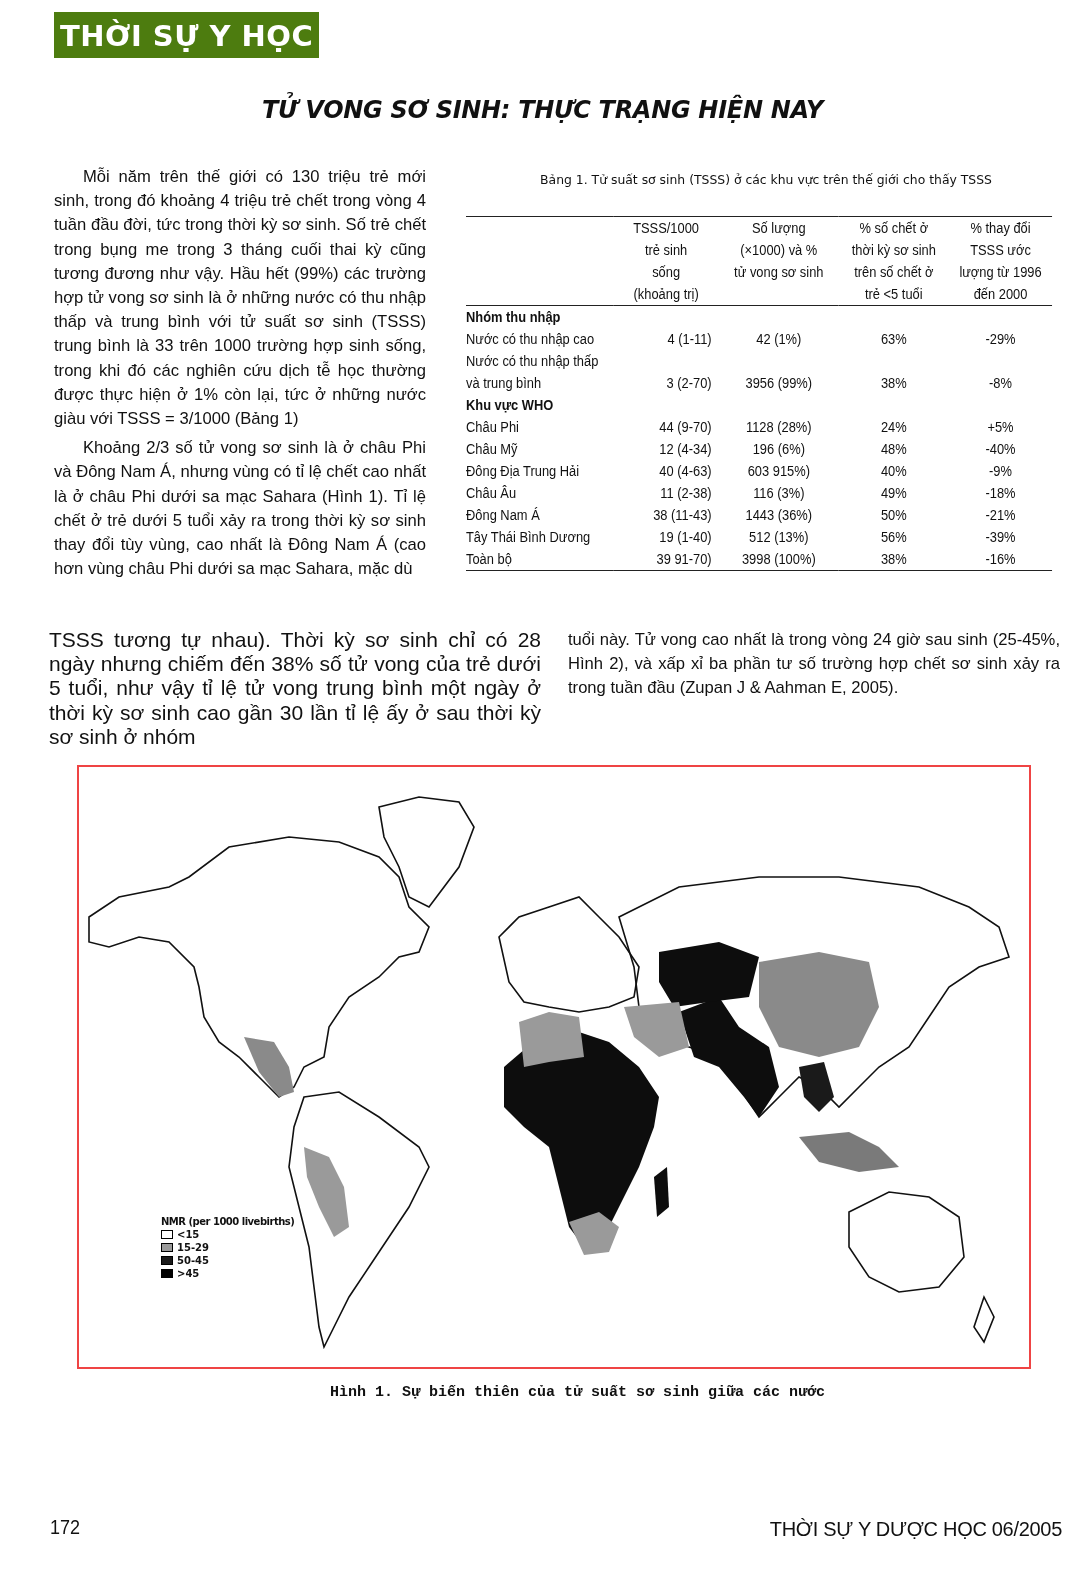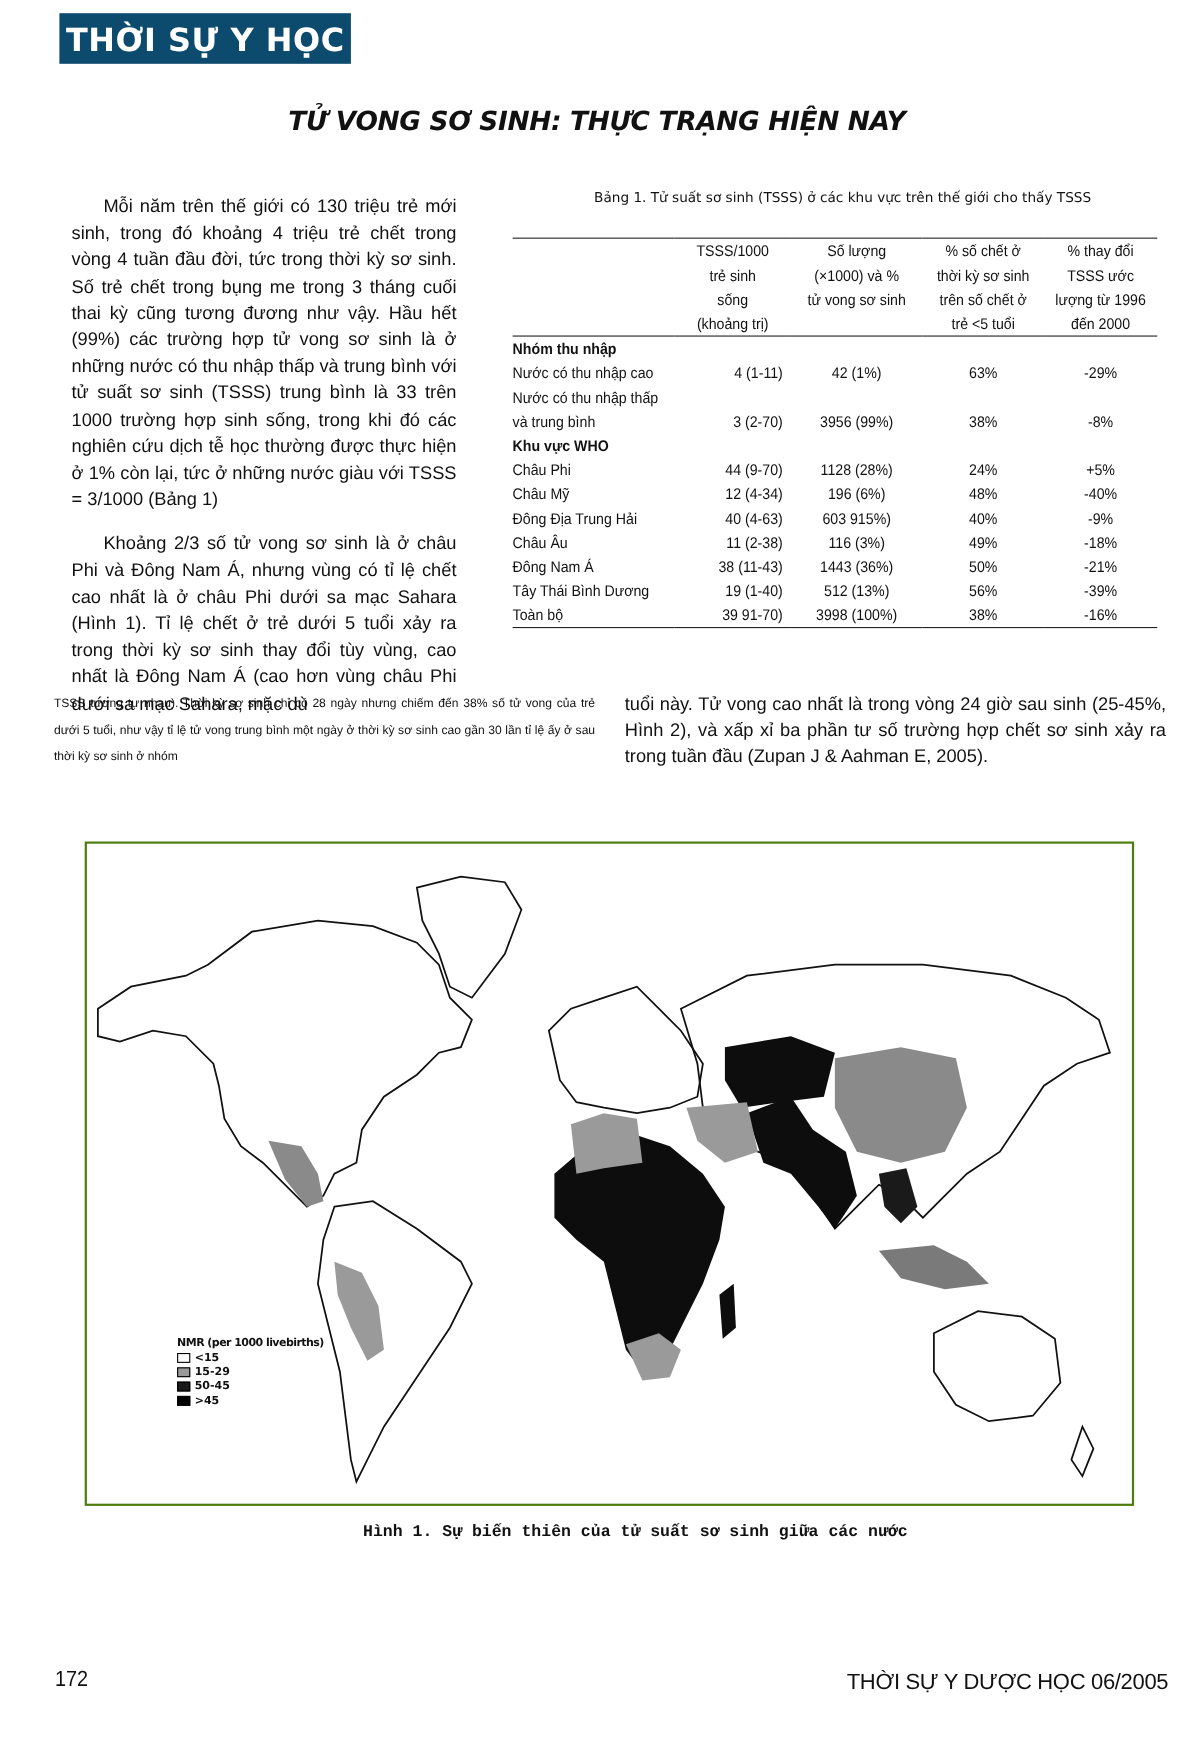--- a/index.html
+++ b/index.html
@@ -1,35 +1,35 @@
 <!DOCTYPE html>
 <html><head>
 <meta charset="utf-8">
 <style>
   html,body{margin:0;padding:0;background:#fff;}
   body{width:1090px;height:1593px;position:relative;overflow:hidden;font-family:"Liberation Sans",sans-serif;color:#111;}
-  .section-tag{position:absolute;left:54px;top:12px;height:46px;padding:0 6px;background:#0c4a6e;color:#fff;font-family:"DejaVu Sans",sans-serif;font-weight:bold;font-size:29px;line-height:48px;letter-spacing:0.5px;}
+  .section-tag{position:absolute;left:54px;top:12px;height:46px;padding:0 6px;background:#4d7c0f;color:#fff;font-family:"DejaVu Sans",sans-serif;font-weight:bold;font-size:29px;line-height:48px;letter-spacing:0.5px;}
   .title{position:absolute;left:262px;top:96px;width:600px;font-family:"DejaVu Sans",sans-serif;font-weight:bold;font-size:24px;letter-spacing:-0.3px;white-space:nowrap;}
   .col-left{position:absolute;left:49px;top:160px;width:382px;font-size:16.6px;line-height:24.2px;text-align:justify;}
-  .col-left p{margin:16px;}
+  .col-left p{margin:5px;}
   .indent{text-indent:29px;}
-  .wide-left{position:absolute;left:49px;top:628px;width:492px;font-size:11px;line-height:24.2px;text-align:justify;}
+  .wide-left{position:absolute;left:49px;top:628px;width:492px;font-size:21px;line-height:24.2px;text-align:justify;}
   .wide-right{position:absolute;left:568px;top:628px;width:492px;font-size:16.6px;line-height:24.2px;text-align:justify;}
   .wide-left p,.wide-right p{margin:0;}
   .table-caption{position:absolute;left:466px;top:169px;width:600px;text-align:center;font-family:"DejaVu Sans",sans-serif;font-size:12.4px;line-height:22px;}
   .table-wrap{position:absolute;left:466px;top:216px;width:586px;}
   table{border-collapse:collapse;width:586px;font-family:"Liberation Sans",sans-serif;font-size:14px;transform:scaleX(0.92);transform-origin:left top;width:637px;}
   thead th{font-weight:normal;vertical-align:top;line-height:22px;padding:0;text-align:center;}
   thead tr{border-top:1.5px solid #222;border-bottom:1.5px solid #222;}
   tbody td{padding:0;line-height:22px;height:22px;white-space:nowrap;}
   tbody td.num{text-align:center;}
   tbody td.num1{text-align:right;padding-right:8px;}
   tbody tr.group td{font-weight:bold;}
   tbody tr:last-child{border-bottom:1.5px solid #222;}
-  .figure{position:absolute;left:77px;top:765px;width:950px;height:600px;border:2px solid #4d7c0f;background:#fff;}
+  .figure{position:absolute;left:77px;top:765px;width:950px;height:600px;border:2px solid #ef4444;background:#fff;}
   .figure svg{position:absolute;left:0;top:0;}
   .legend{position:absolute;left:82px;top:448px;font-family:"DejaVu Sans",sans-serif;font-weight:bold;font-size:10px;line-height:13px;}
   .legend-title{letter-spacing:-0.5px;}
   .legend-item{display:flex;align-items:center;gap:4px;}
   .swatch{width:12px;height:9px;border:1.5px solid #000;box-sizing:border-box;display:inline-block;}
   .fig-caption{position:absolute;left:330px;top:1384px;width:460px;font-family:Liberation Mono, monospace;font-weight:bold;font-size:15px;white-space:nowrap;}
   .page-num{position:absolute;left:50px;top:1516px;font-size:20px;transform:scaleX(0.9);transform-origin:left;}
   .journal{position:absolute;right:28px;top:1518px;font-size:20px;letter-spacing:-0.3px;text-align:center;}
 </style>
 </head>

